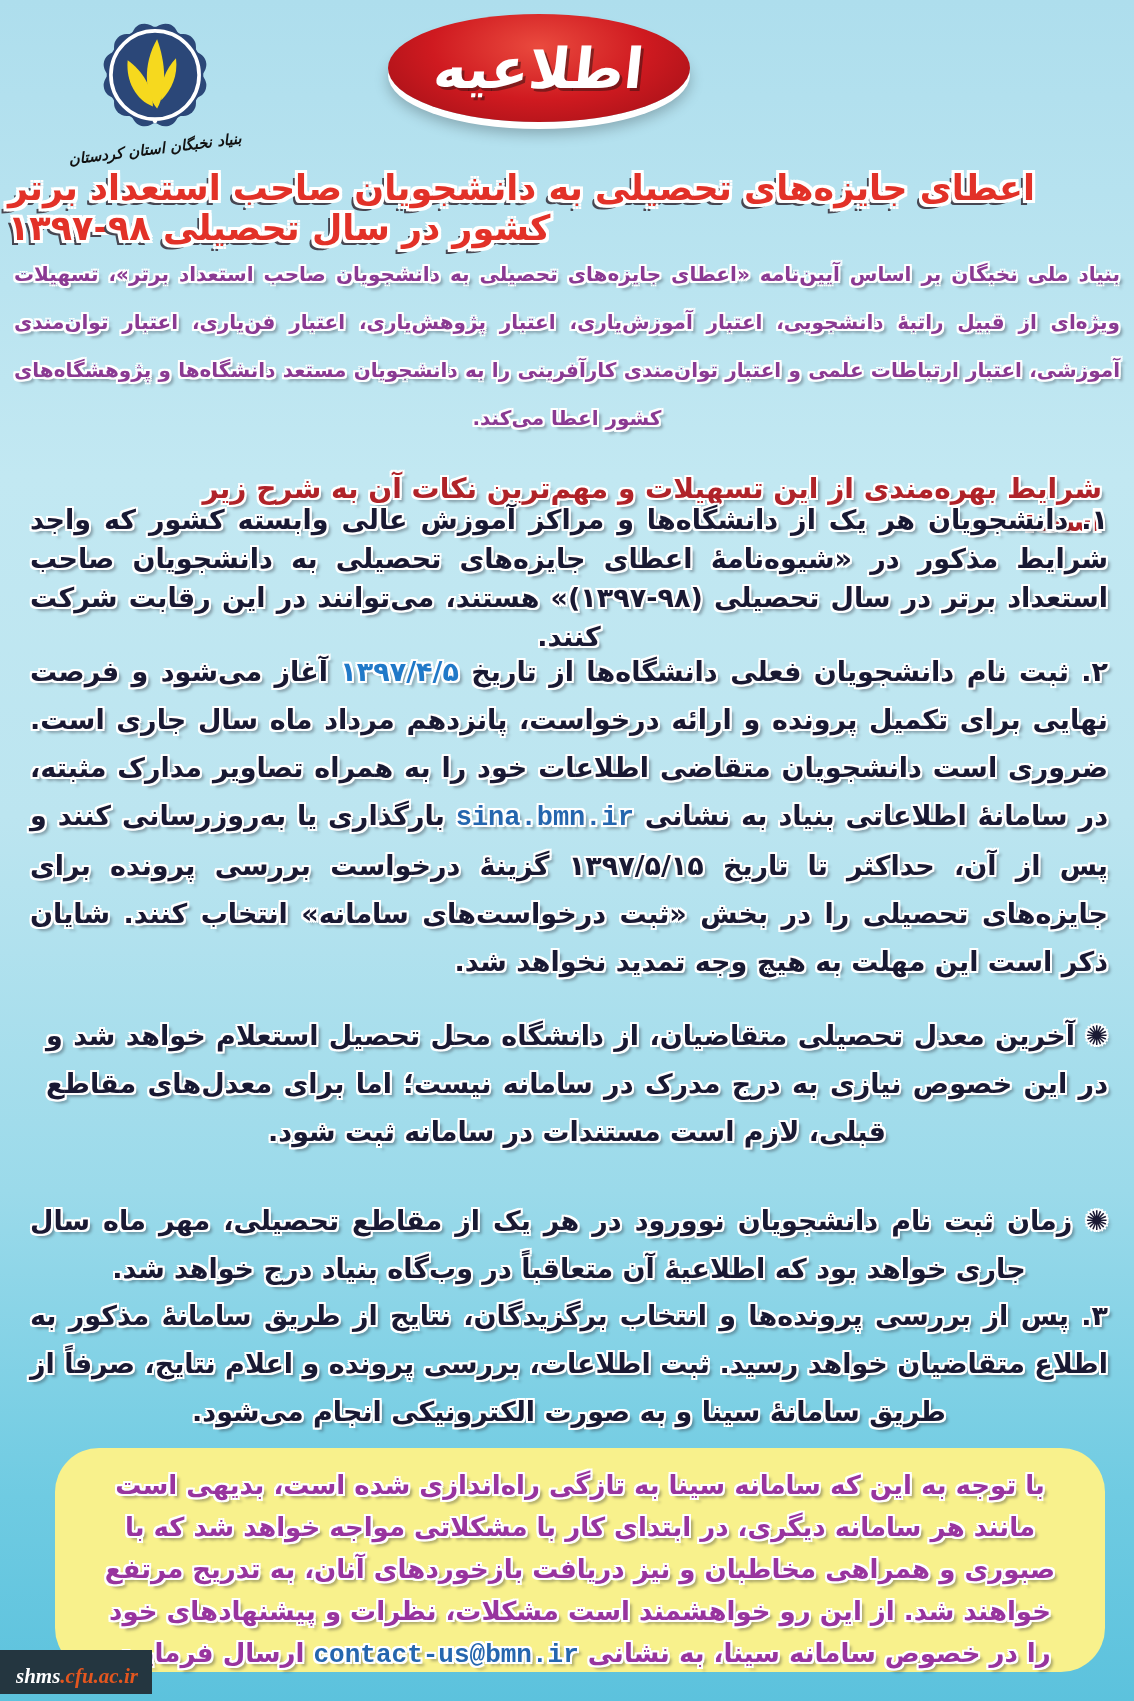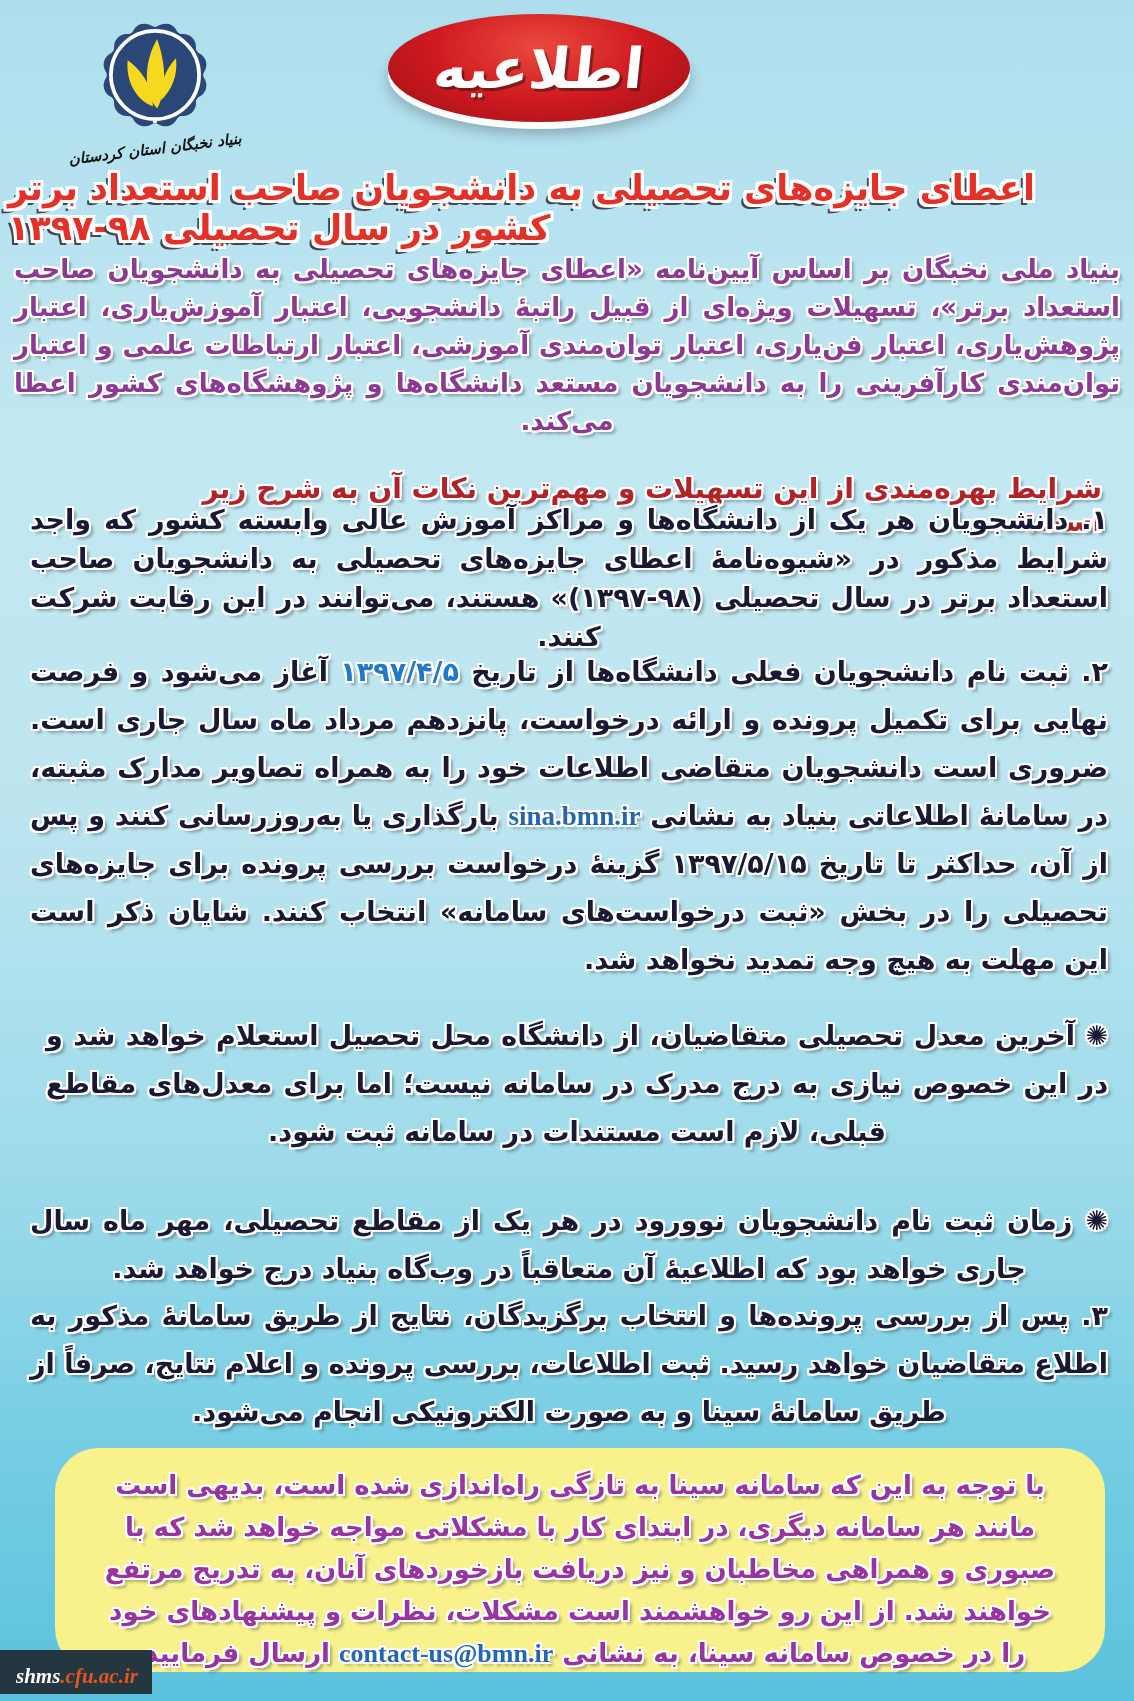--- a/index.html
+++ b/index.html
@@ -41,35 +41,35 @@
       -3px 0 0 #fff,3px 0 0 #fff,0 -3px 0 #fff,0 3px 0 #fff,
       -3px -3px 0 #fff,3px 3px 0 #fff,-3px 3px 0 #fff,3px -3px 0 #fff,
       -5px 5px 0 #474752;
   }
   
   .p{
     position:absolute;direction:rtl;font-weight:bold;
     text-align:justify;-moz-text-align-last:center;text-align-last:center;
   }
   .intro{
-    top:250px;left:14px;right:14px;font-size:26px;line-height:38px;color:#8a3a92;
+    top:250px;left:14px;right:14px;font-size:20px;line-height:48px;color:#8a3a92;
   }
   .cond-heading{
     position:absolute;top:456px;right:32px;left:180px;direction:rtl;text-align:right;
     font-size:28px;font-weight:bold;color:#b02329;margin-top:16px;
   }
   .body-text{color:#191933;font-size:27px;}
   .item1{top:500px;left:30px;right:26px;line-height:39px;}
   .item2{top:648px;left:30px;right:26px;line-height:48px;text-align-last:right;-moz-text-align-last:right;}
   .bullet1{top:1012px;left:46px;right:26px;line-height:48px;}
   .bullet2{top:1168px;left:30px;right:26px;line-height:48px;margin-top:29px;}
   .item3{top:1292px;left:30px;right:26px;line-height:48px;}
   .date-blue{color:#2079c8;}
   .latin-link{
-    font-family:Liberation Serif, serif;color:#2566ae;font-weight:bold;
+    font-family:Liberation Mono, monospace;color:#2566ae;font-weight:bold;
   }
   
   .notice{
     position:absolute;left:55px;top:1448px;width:1050px;height:224px;
     background:#f8f18c;border-radius:44px;box-sizing:border-box;
     padding:16px 42px 0 42px;
     direction:rtl;text-align:center;font-weight:bold;font-size:26px;line-height:42px;
     color:#98349e;
   }
   

